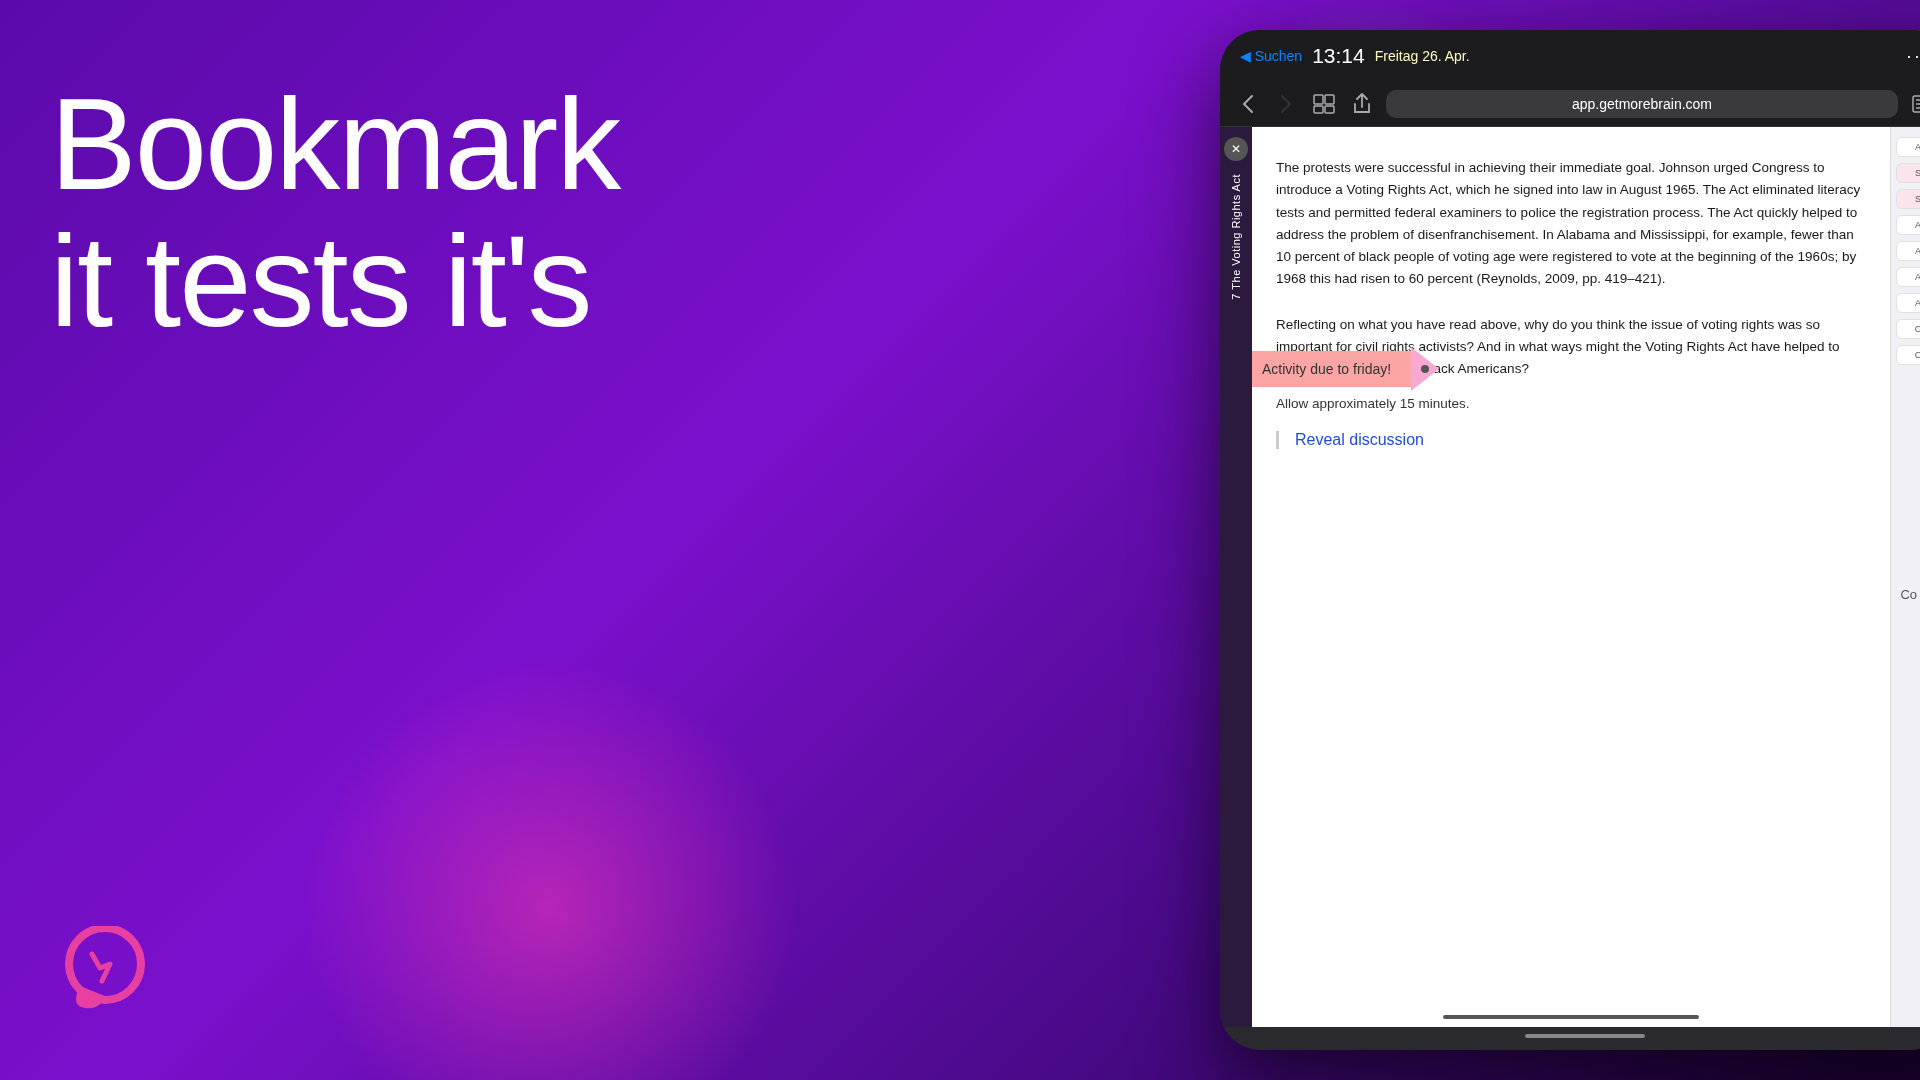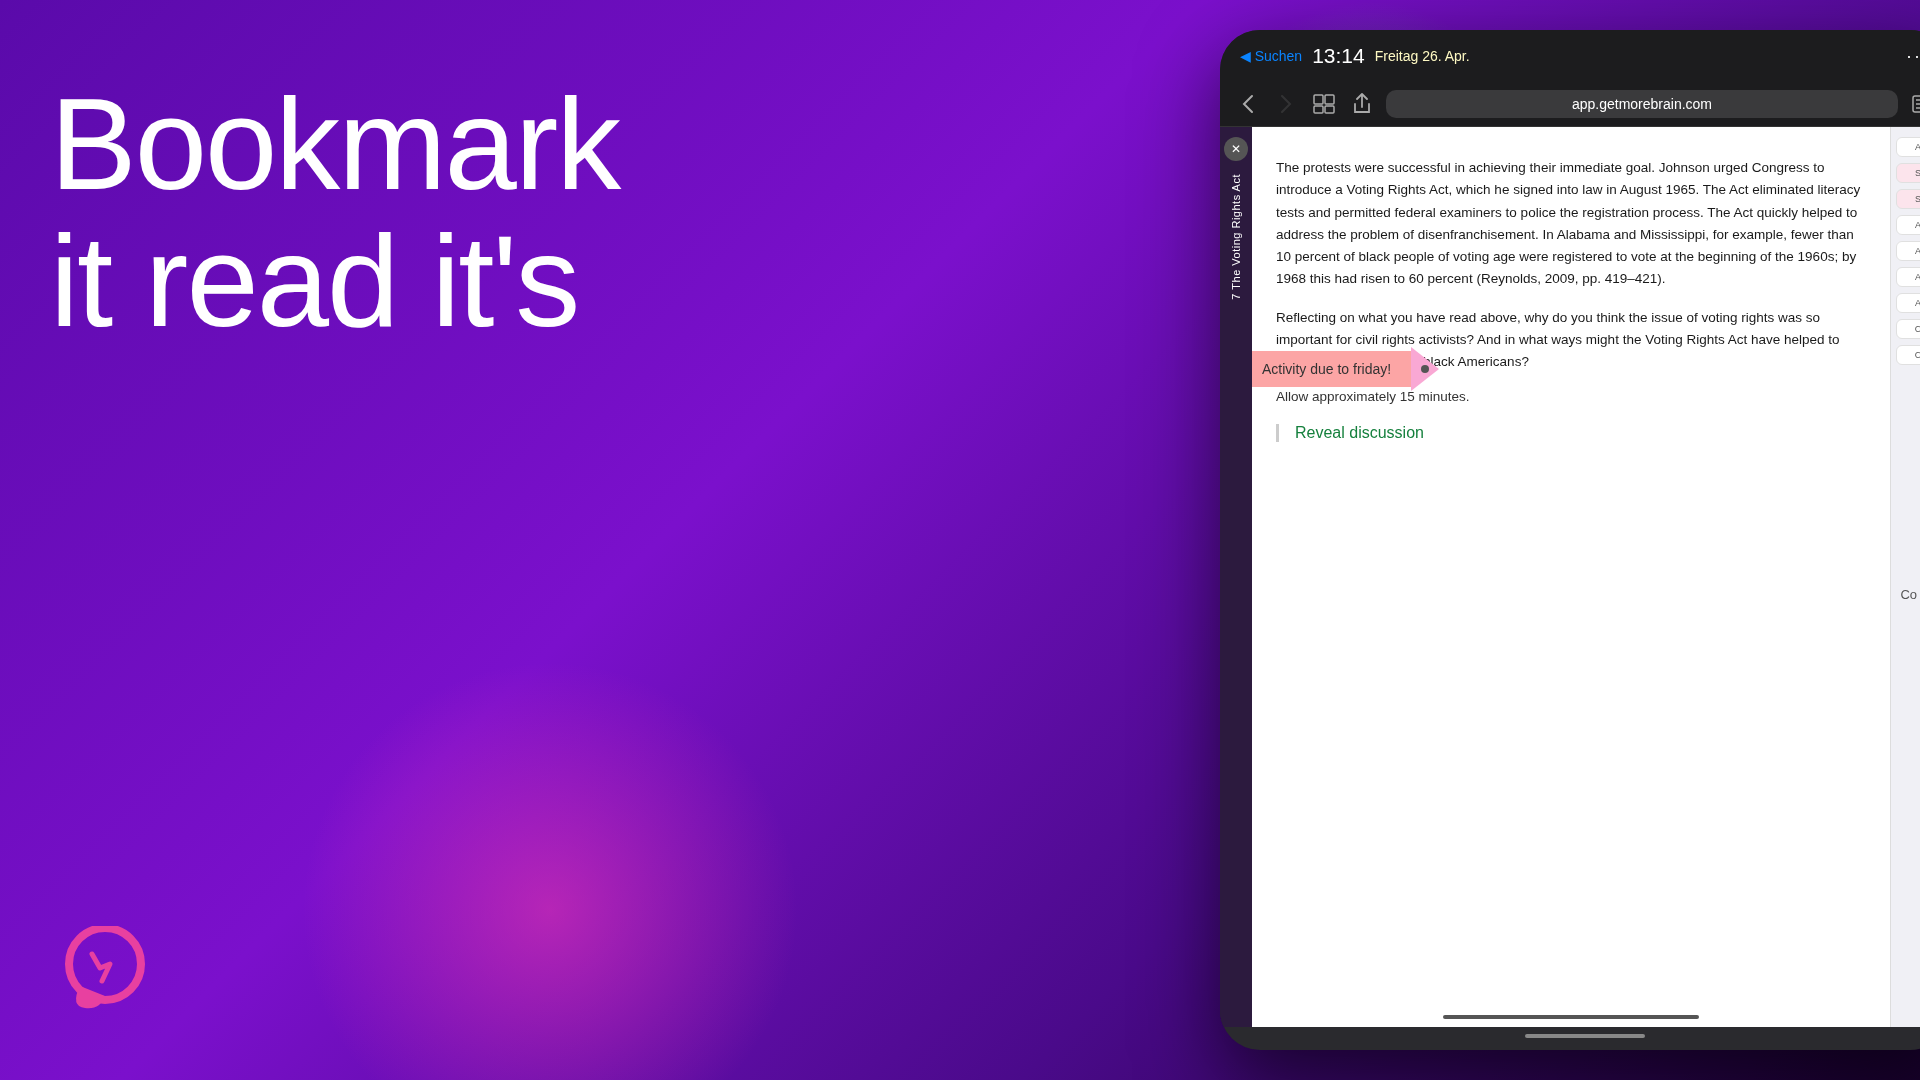--- a/index.html
+++ b/index.html
@@ -212,21 +212,21 @@
       background: white;
       overflow: hidden;
       position: relative;
       padding: 30px 24px 20px 24px;
     }
 
     .doc-text {
       font-size: 13.5px;
       line-height: 1.65;
       color: #1a1a1a;
-      margin-bottom: 16px;
+      margin-bottom: 23px;
     }
 
     
     .bookmark-banner {
       position: absolute;
       top: 220px;
       left: -10px;
       display: flex;
       align-items: center;
       z-index: 10;
@@ -283,21 +283,21 @@
 
     
     .reveal-section {
       margin-top: 20px;
       border-left: 3px solid #ccc;
       padding-left: 16px;
     }
 
     .reveal-btn {
       font-size: 16px;
-      color: #15803d;
+      color: #1d4ed8;
       background: none;
       border: none;
       cursor: pointer;
       font-family: inherit;
     }
 
     
     .right-panel {
       width: 60px;
       background: #f0f0f5;
@@ -350,21 +350,21 @@
 </head>
 <body>
 
 <div class="bg"></div>
 <div class="blob1"></div>
 <div class="blob2"></div>
 
 <div class="left-content">
   <h1 class="main-title">
     <span>Bookmark</span><br>
-    <span>it read it's</span><br>
+    <span>it tests it's</span><br>
   </h1>
 </div>
 
 <div class="logo-area">
   <svg class="logo-icon" viewBox="0 0 110 90" xmlns="http://www.w3.org/2000/svg">
 
     <circle cx="55" cy="38" r="36" fill="none" stroke="#e840a0" stroke-width="8"></circle>
     <path d="M30 60 Q20 80 35 82 Q50 84 55 70" fill="#e840a0"></path>
 
     <path d="M42 28 L50 42 L60 38 L52 55" fill="none" stroke="#e840a0" stroke-width="5" stroke-linecap="round" stroke-linejoin="round"></path>

